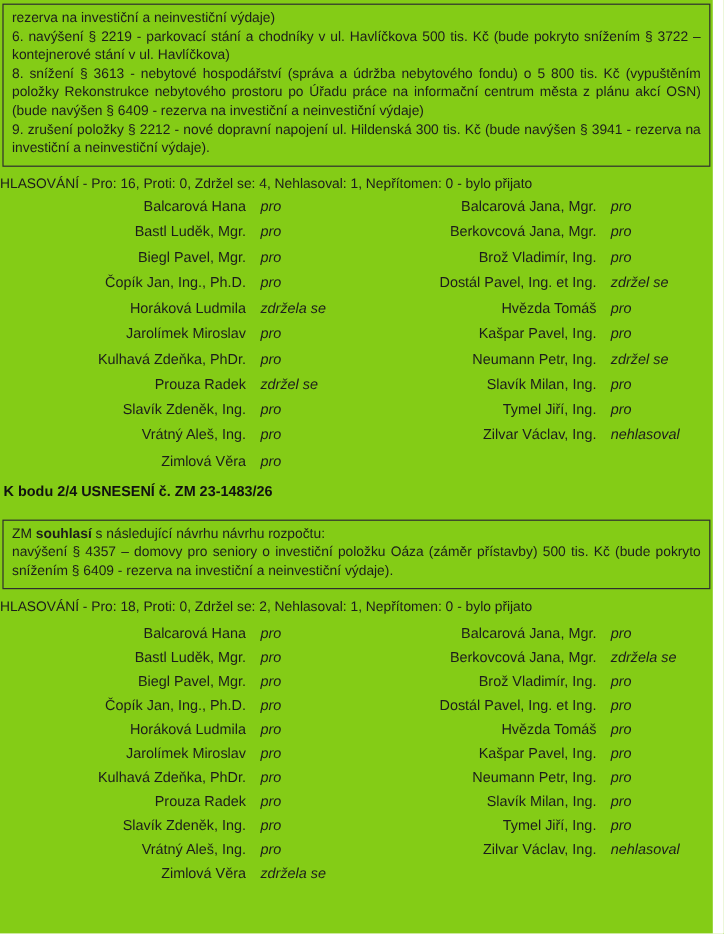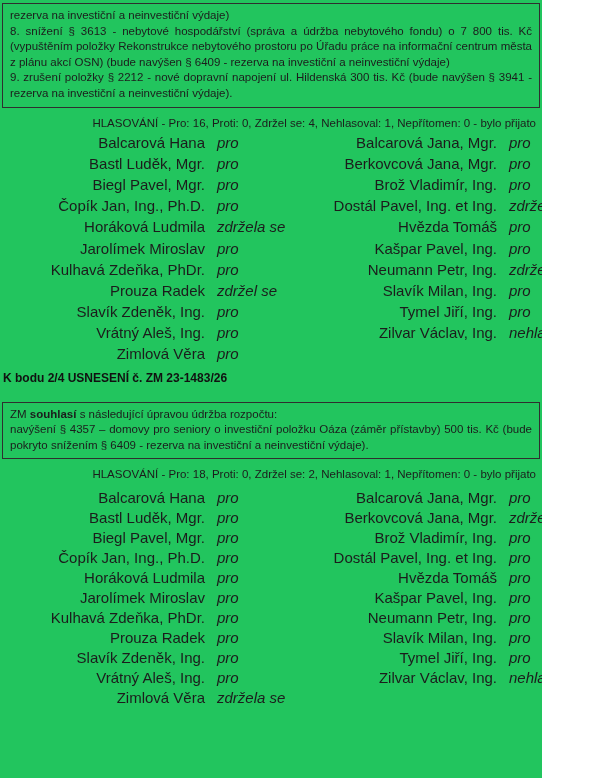--- a/index.html
+++ b/index.html
@@ -1,23 +1,23 @@
 <!DOCTYPE html>
 <html><head>
 <meta charset="utf-8">
 <style>
   html, body {
     margin: 0;
     padding: 0;
     background: #ffffff;
   }
   .doc {
-    width: 542px;
+    width: 594px;
     height: 778px;
-    background: #22c55e;
+    background: #84cc16;
     color: #1c1c1c;
     font-family: "Liberation Sans", sans-serif;
     overflow: hidden;
     box-sizing: border-box;
   }
   .res-box {
     margin: 3px 2px 0 2px;
     border: 1px solid #2f2f2f;
     padding: 4px 7px 5px 7px;
   }
@@ -28,30 +28,29 @@
     text-align: justify;
     color: #1c1c1c;
   }
   .res-box.second {
     margin-top: 4px;
   }
   .bold { font-weight: bold; }
   .vote-summary {
     margin-top: 8px;
     padding-right: 6px;
-    text-align: right;
     font-size: 11.5px;
     line-height: 14px;
     color: #1c1c1c;
     white-space: nowrap;
   }
   .vote-table {
     display: grid;
     grid-template-columns: 205px 92px 200px 106px;
-    font-size: 15px;
+    font-size: 12px;
     color: #1c1c1c;
   }
   .vote-table.first {
     margin-top: 4px;
     grid-auto-rows: 21.2px;
   }
   .vote-table.second {
     margin-top: 8px;
     grid-auto-rows: 20px;
   }
@@ -75,23 +74,24 @@
 </style>
 </head>
 <body>
 
 <div class="doc">
 
   <div class="res-box">
 
       <p>rezerva na investiční a neinvestiční výdaje)</p>
 
-
-
-      <p>8. snížení § 3613 - nebytové hospodářství (správa a údržba nebytového fondu) o 7 800 tis. Kč (vypuštěním položky Rekonstrukce nebytového prostoru po Úřadu práce na informační centrum města z plánu akcí OSN) (bude navýšen § 6409 - rezerva na investiční a neinvestiční výdaje)</p>
+      <p>6. navýšení § 2219 - parkovací stání a chodníky v ul. Havlíčkova 500 tis. Kč (bude pokryto snížením § 3722 – kontejnerové stání v ul. Havlíčkova)</p>
+
+
+      <p>8. snížení § 3613 - nebytové hospodářství (správa a údržba nebytového fondu) o 5 800 tis. Kč (vypuštěním položky Rekonstrukce nebytového prostoru po Úřadu práce na informační centrum města z plánu akcí OSN) (bude navýšen § 6409 - rezerva na investiční a neinvestiční výdaje)</p>
 
       <p>9. zrušení položky § 2212 - nové dopravní napojení ul. Hildenská 300 tis. Kč (bude navýšen § 3941 - rezerva na investiční a neinvestiční výdaje).</p>
     </div>
 
   <div class="vote-summary">HLASOVÁNÍ - Pro: 16, Proti: 0, Zdržel se: 4, Nehlasoval: 1, Nepřítomen: 0 - bylo přijato</div>
 
   <div class="vote-table first">
 
       <span class="name-cell">Balcarová Hana</span>
       <span class="vote-cell">pro</span>
@@ -145,21 +145,21 @@
 
       <span class="name-cell">Zimlová Věra</span>
       <span class="vote-cell">pro</span>
       <span class="name-cell"></span>
       <span class="vote-cell"></span>
     </div>
 
   <div class="section-heading">K bodu 2/4 USNESENÍ č. ZM 23-1483/26</div>
 
   <div class="res-box second">
-    <p><span>ZM </span><span class="bold">souhlasí</span><span> s následující úpravou údržba rozpočtu:</span></p>
+    <p><span>ZM </span><span class="bold">souhlasí</span><span> s následující návrhu návrhu rozpočtu:</span></p>
     <p>navýšení § 4357 – domovy pro seniory o investiční položku Oáza (záměr přístavby) 500 tis. Kč (bude pokryto snížením § 6409 - rezerva na investiční a neinvestiční výdaje).</p>
   </div>
 
   <div class="vote-summary">HLASOVÁNÍ - Pro: 18, Proti: 0, Zdržel se: 2, Nehlasoval: 1, Nepřítomen: 0 - bylo přijato</div>
 
   <div class="vote-table second">
 
       <span class="name-cell">Balcarová Hana</span>
       <span class="vote-cell">pro</span>
       <span class="name-cell">Balcarová Jana, Mgr.</span>

